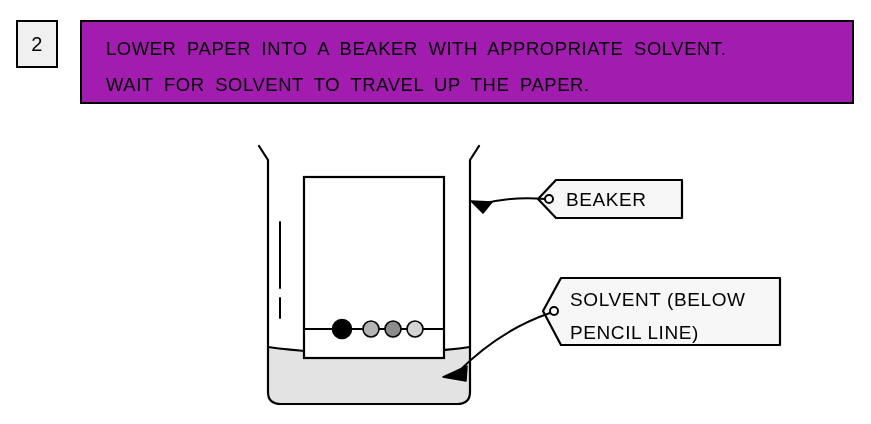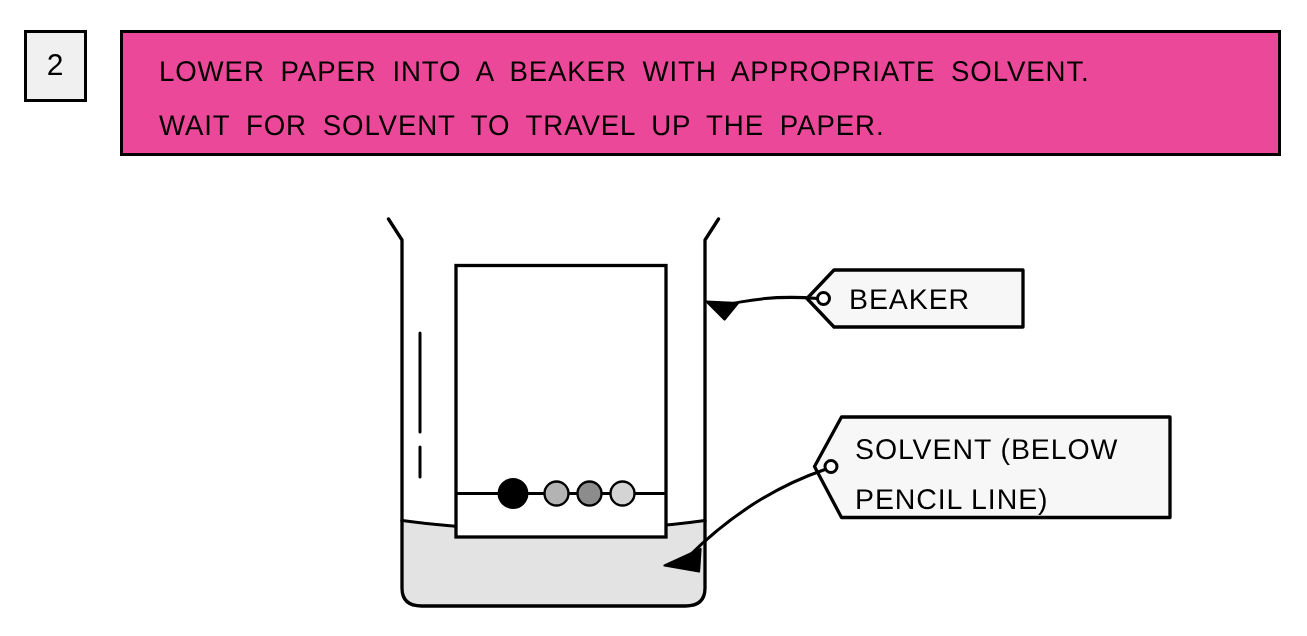--- a/index.html
+++ b/index.html
@@ -44,21 +44,21 @@
     font-family: "Liberation Sans", sans-serif;
   }
 
   
   .instruction-box {
     position: absolute;
     left: 80px;
     top: 20px;
     width: 774px;
     height: 84px;
-    background: #ec4899;
+    background: #a21caf;
     border: 2px solid #000000;
     box-sizing: border-box;
     padding: 9px 0 0 24px;
   }
   .instruction-line {
     font-size: 19px;
     letter-spacing: 0.6px;
     word-spacing: 5px;
     line-height: 36px;
     white-space: nowrap;

